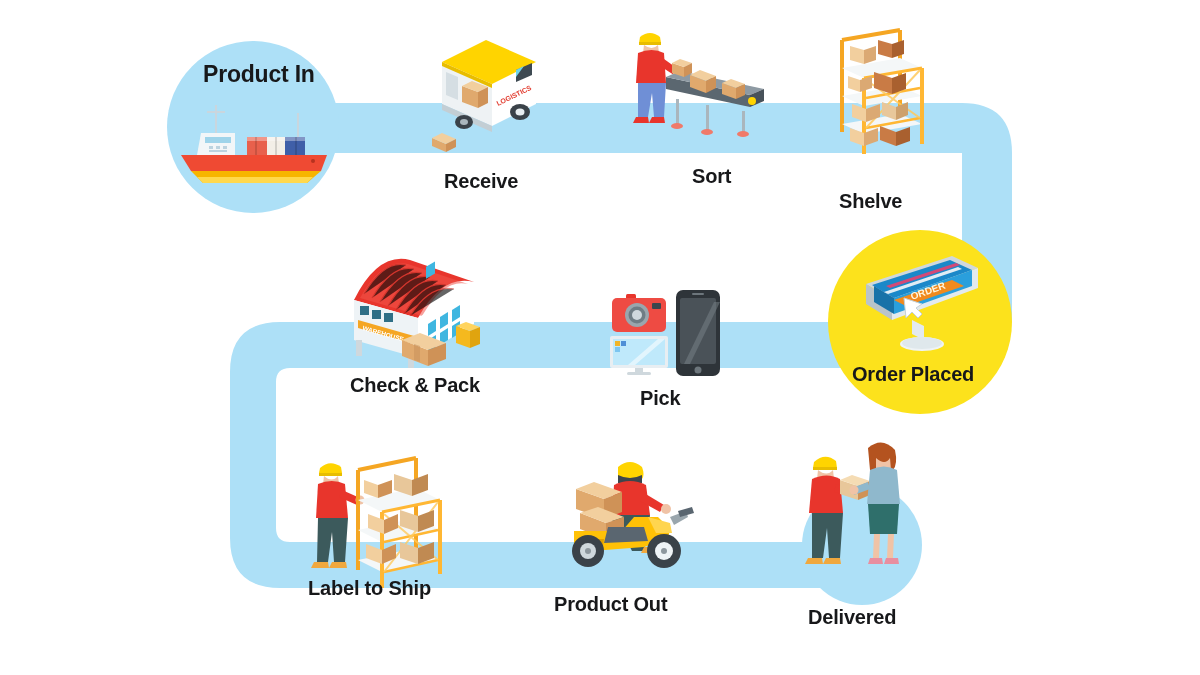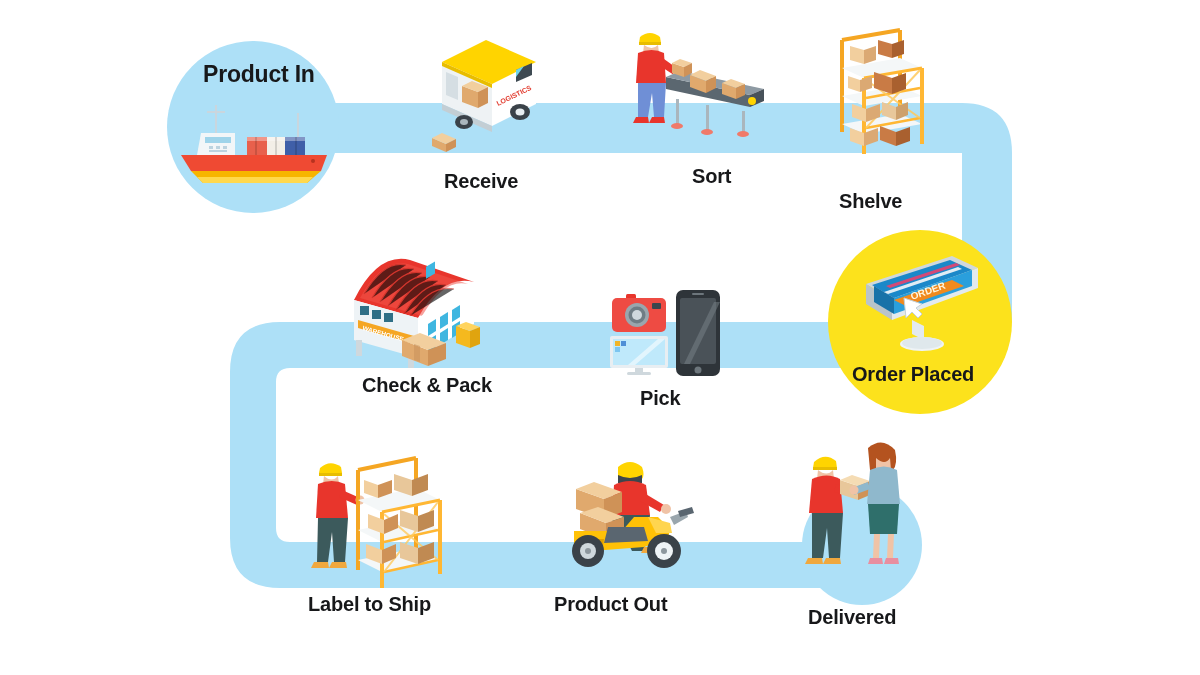--- a/index.html
+++ b/index.html
@@ -302,21 +302,21 @@
         <path d="M58 86 L84 96 L84 112 L58 102 Z" fill="#e0a96d"></path>
         <path d="M58 86 L76 79 L102 89 L84 96 Z" fill="#f2cf9e"></path>
         <path d="M84 96 L102 89 L102 105 L84 112 Z" fill="#cf9257"></path>
         <path d="M70 90 L76 92 L76 108 L70 106 Z" fill="#c9945d" opacity="0.6"></path>
 
         <path d="M112 72 L126 77 L126 94 L112 89 Z" fill="#f5b91e"></path>
         <path d="M112 72 L122 68 L136 73 L126 77 Z" fill="#ffd45e"></path>
         <path d="M126 77 L136 73 L136 90 L126 94 Z" fill="#e0a40f"></path>
       </svg>
     </div>
-    <div class="node-label" style="left:18px;top:120px;">Check &amp; Pack</div>
+    <div class="node-label" style="left:6px;top:120px;">Check &amp; Pack</div>
   </div>
 
   <div class="node" style="left:308px;top:450px;width:160px;height:175px;">
     <div class="art" style="left:0px;top:0px;">
       <svg width="160" height="140" viewBox="0 0 160 140">
 
         <path d="M12 18 q10 -9 21 -1 l1 6 l-23 0 Z" fill="#FFD400"></path>
         <rect x="11" y="23" width="23" height="3" fill="#e8bd00"></rect>
         <path d="M16 26 q8 7 14 0 l1 8 q-8 5 -16 0 Z" fill="#f0c3a6"></path>
         <path d="M10 34 q14 -6 27 0 l3 34 l-32 0 Z" fill="#e8352c"></path>
@@ -346,21 +346,21 @@
         <path d="M60 64 L76 70 L76 84 L60 78 Z" fill="#f2cf9e"></path>
         <path d="M76 70 L90 64 L90 78 L76 84 Z" fill="#cf9257"></path>
         <path d="M92 60 L110 66 L110 82 L92 76 Z" fill="#e8c79a"></path>
         <path d="M110 66 L126 60 L126 76 L110 82 Z" fill="#c08a52"></path>
         <path d="M58 94 L74 100 L74 114 L58 108 Z" fill="#f2cf9e"></path>
         <path d="M74 100 L88 94 L88 108 L74 114 Z" fill="#cf9257"></path>
         <path d="M92 92 L110 98 L110 114 L92 108 Z" fill="#e8c79a"></path>
         <path d="M110 98 L126 92 L126 108 L110 114 Z" fill="#c08a52"></path>
       </svg>
     </div>
-    <div class="node-label" style="left:0px;top:143px;">Label to Ship</div>
+    <div class="node-label" style="left:0px;top:127px;">Label to Ship</div>
   </div>
 
   <div class="node" style="left:800px;top:430px;width:130px;height:200px;">
     <div class="art" style="left:0px;top:0px;">
       <svg width="130" height="150" viewBox="0 0 130 150">
 
         <path d="M14 32 q11 -10 22 -1 l1 7 l-24 0 Z" fill="#FFD400"></path>
         <rect x="13" y="37" width="24" height="3" fill="#e8bd00"></rect>
         <path d="M18 40 q9 7 15 0 l1 9 q-9 5 -17 0 Z" fill="#f0c3a6"></path>
         <path d="M12 49 q15 -7 28 0 l3 34 l-34 0 Z" fill="#e8352c"></path>

